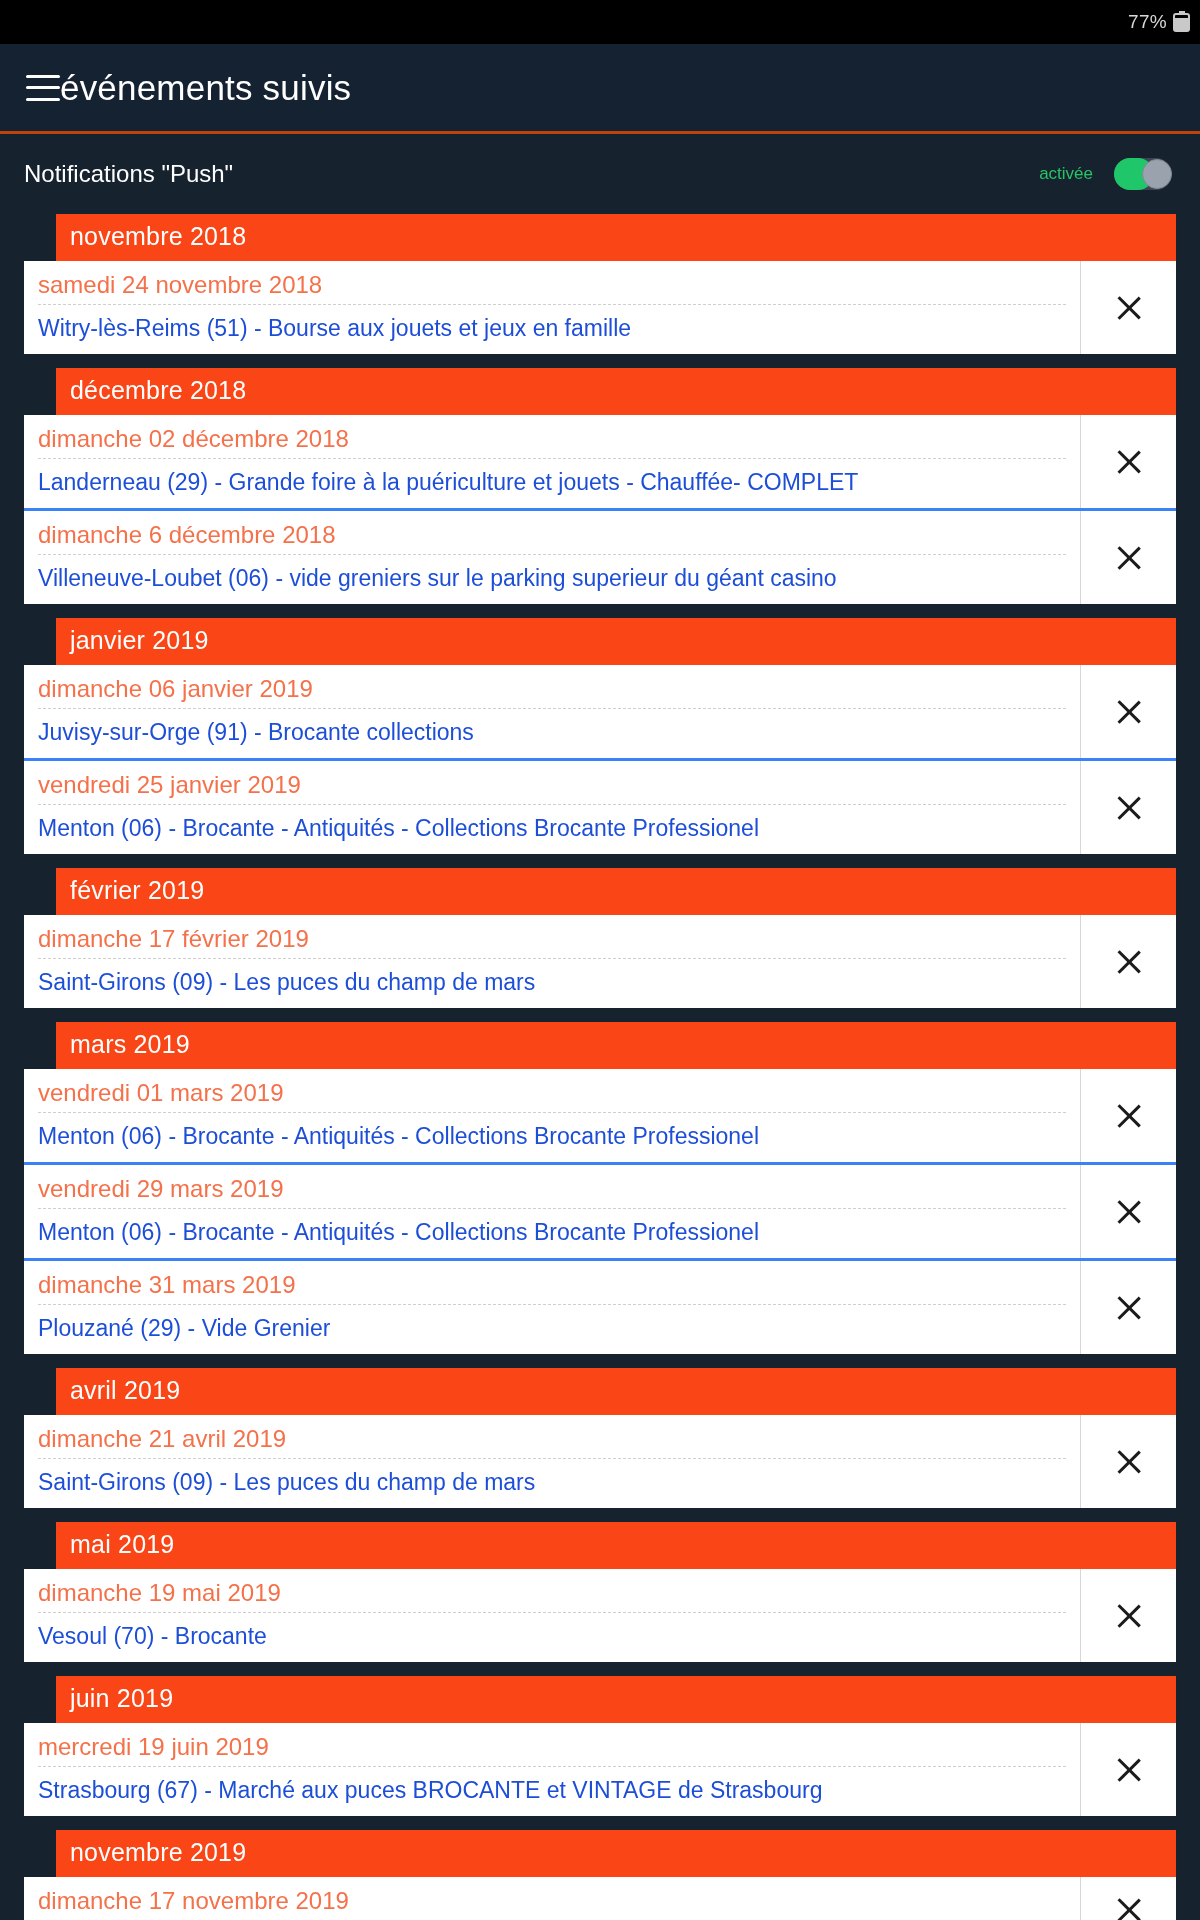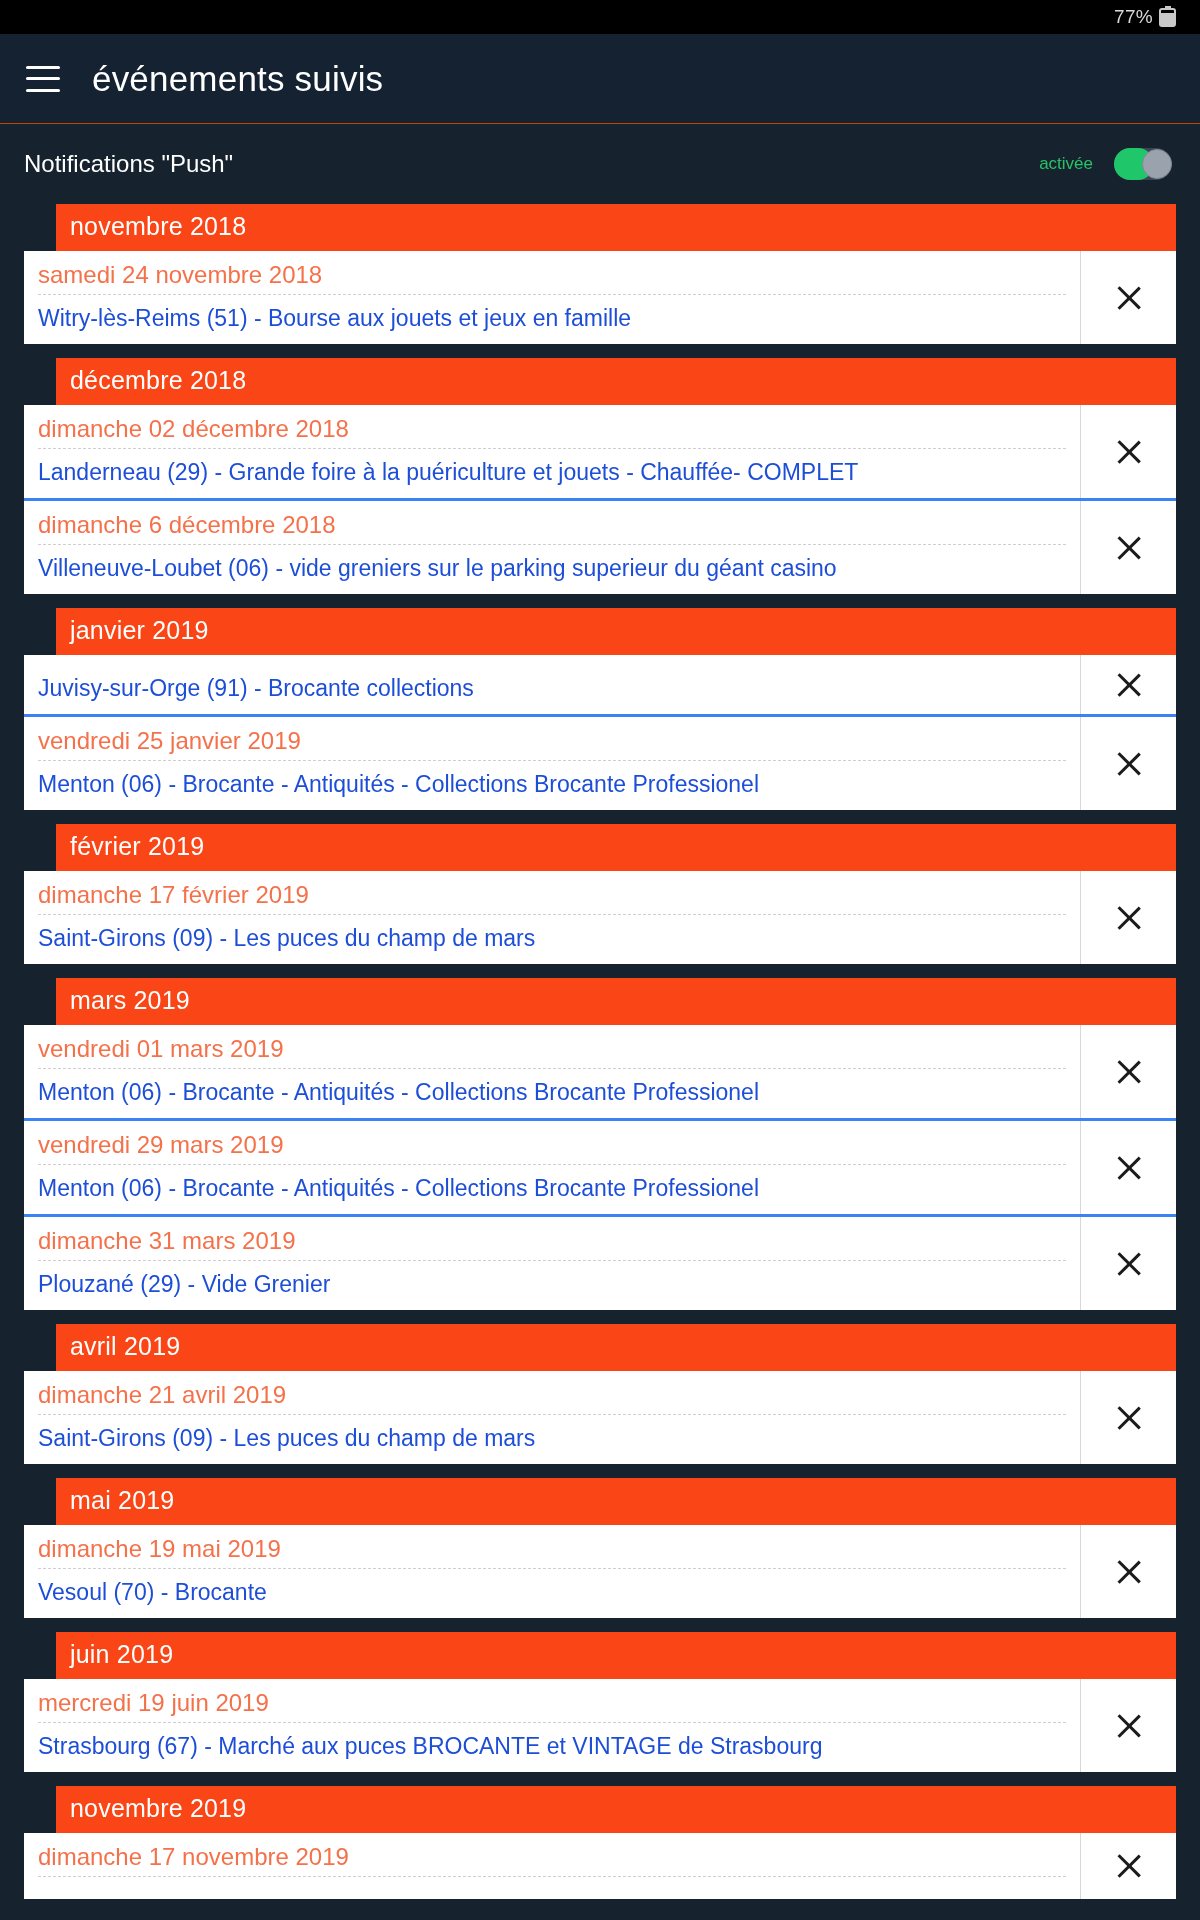--- a/index.html
+++ b/index.html
@@ -9,26 +9,26 @@
     font-family: "Liberation Sans", sans-serif;
   }
   body {
     width: 1200px;
     min-height: 1920px;
     overflow-x: hidden;
   }
 
   
   .status-bar {
-    height: 34px;
+    height: 44px;
     background: #000000;
     display: flex;
     align-items: center;
     justify-content: flex-end;
-    padding-right: 24px;
+    padding-right: 10px;
     gap: 6px;
   }
   .status-bar .battery-text {
     color: #d8d8d8;
     font-size: 19px;
     letter-spacing: .3px;
   }
   .battery-icon {
     width: 17px;
     height: 19px;
@@ -45,22 +45,21 @@
     background: #c9c9c9;
   }
 
   
   .app-bar {
     height: 90px;
     background: #152231;
     display: flex;
     align-items: center;
     padding: 0 26px;
-    gap: 32px;
-    border-bottom: 1px solid #c2410c;
+    border-bottom: 3px solid #c2410c;
   }
   .hamburger {
     width: 34px;
     height: 26px;
     display: flex;
     flex-direction: column;
     justify-content: space-between;
     cursor: pointer;
   }
   .hamburger span {
@@ -247,20 +246,21 @@
         </div>
         <div class="event-remove">
           <span class="x-icon"></span>
         </div>
       </div>
     </div>
     <div class="group">
       <div class="group-header">janvier 2019</div>
       <div class="event">
         <div class="event-body">
+          <div class="event-date">dimanche 06 janvier 2019</div>
           <div class="event-title">Juvisy-sur-Orge (91) - Brocante collections</div>
         </div>
         <div class="event-remove">
           <span class="x-icon"></span>
         </div>
       </div>
       <div class="event">
         <div class="event-body">
           <div class="event-date">vendredi 25 janvier 2019</div>
           <div class="event-title">Menton (06) - Brocante - Antiquités - Collections Brocante Professionel</div>

